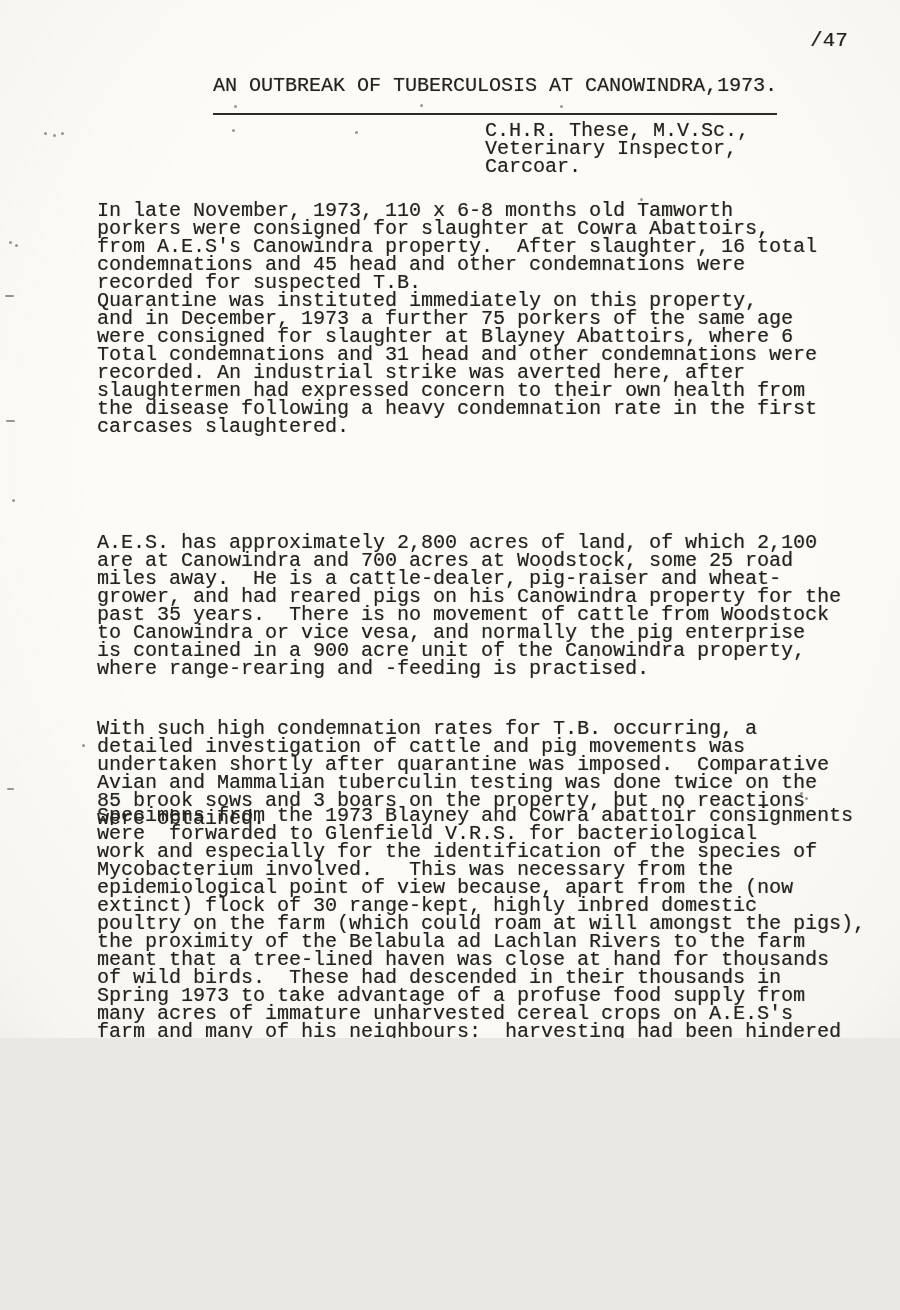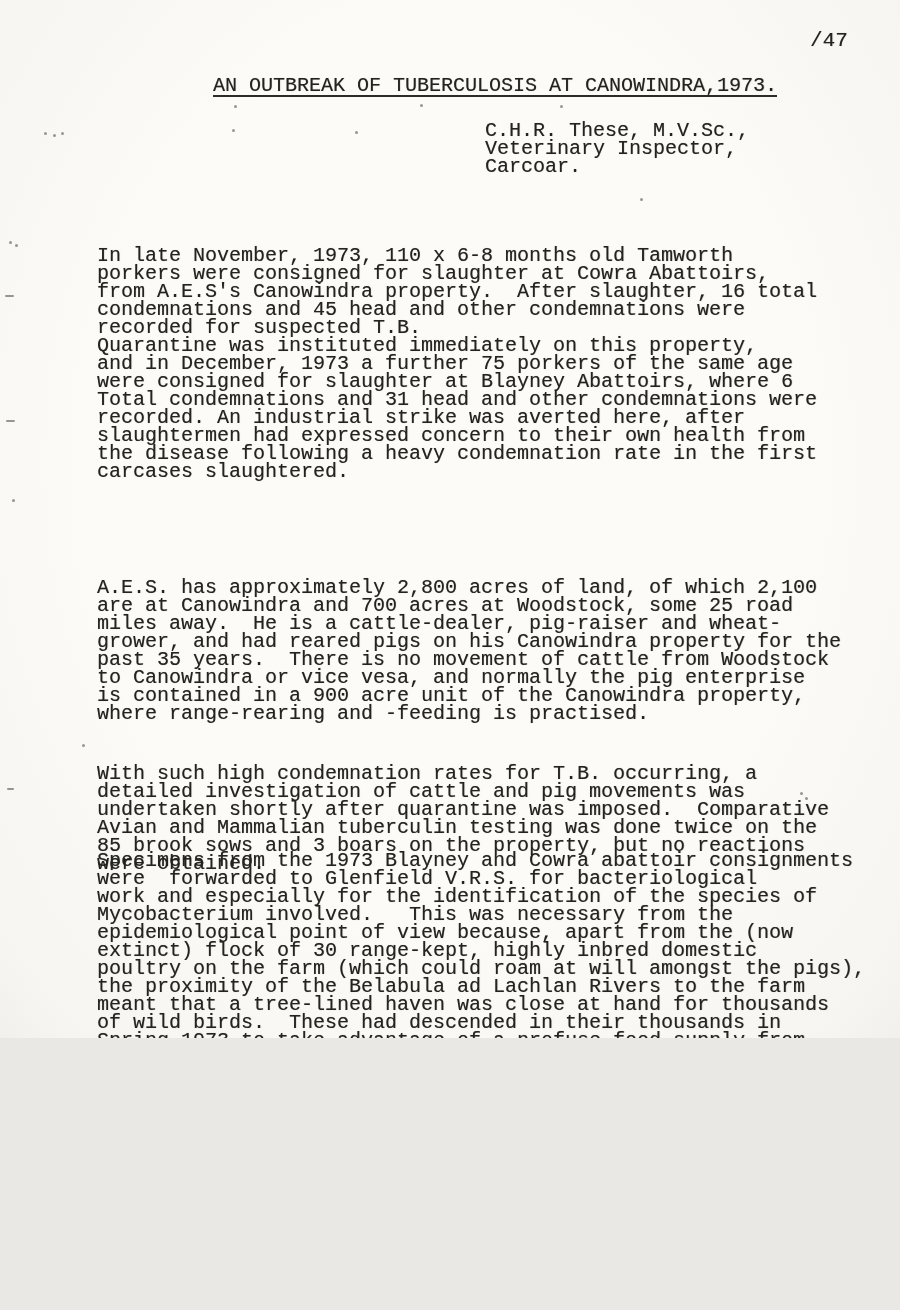--- a/index.html
+++ b/index.html
@@ -23,26 +23,26 @@
     letter-spacing:0;
     text-shadow:0.3px 0.3px 0.7px rgba(25,25,22,0.45);
   }
   .page-number{
     top:32px;left:810px;
     font-size:21px;
   }
   .doc-title{
     top:77px;left:213px;
     border-bottom:2px solid #2b2b28;
-    padding-bottom:0;
+    padding-bottom:18px;
   }
   .byline{
     top:122px;left:485px;
   }
-  .para{left:97px;margin-top:45px;}
+  .para{left:97px;}
   .p1{top:202px;}
   .p2{top:292px;}
   .p3{top:464px;}
   .p4{top:534px;}
   .p5{top:720px;}
   .p6{top:807px;font-family:Liberation Mono, monospace;}
   .speck{
     position:absolute;
     background:#45453f;
     opacity:0.55;

